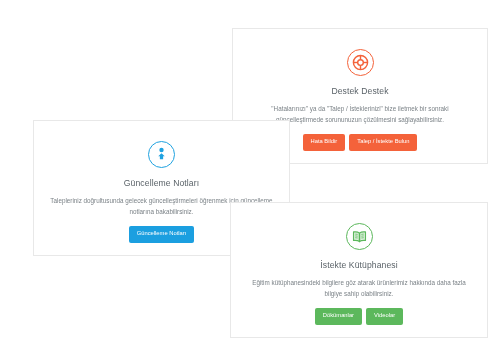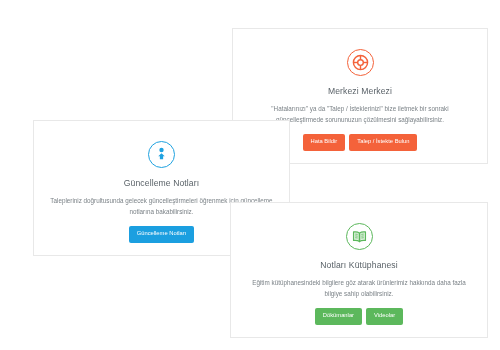--- a/index.html
+++ b/index.html
@@ -109,21 +109,21 @@
         <svg width="17" height="17" viewBox="0 0 24 24" fill="none" stroke="currentColor" stroke-width="2">
           <circle cx="12" cy="12" r="10"></circle>
           <circle cx="12" cy="12" r="4"></circle>
           <line x1="12" y1="2" x2="12" y2="8"></line>
           <line x1="12" y1="16" x2="12" y2="22"></line>
           <line x1="2" y1="12" x2="8" y2="12"></line>
           <line x1="16" y1="12" x2="22" y2="12"></line>
         </svg>
       </span>
     </div>
-    <div class="card-title">Merkezi Merkezi</div>
+    <div class="card-title">Destek Destek</div>
     <div class="card-desc">"Hatalarınızı" ya da "Talep / İsteklerinizi" bize iletmek bir sonraki güncelleştirmede sorununuzun çözülmesini sağlayabilirsiniz.</div>
     <div class="btn-row">
       <button class="btn btn--orange">Hata Bildir</button>
       <button class="btn btn--orange">Talep / İstekte Bulun</button>
     </div>
   </div>
 
   <div class="card card--notes">
     <div class="icon-wrap">
       <span class="icon-circle c-blue">
@@ -149,21 +149,21 @@
           <line x1="12" y1="7.2" x2="12" y2="19.2"></line>
           <line x1="5.9" y1="8.6" x2="9.5" y2="8.9" stroke-width="1.2"></line>
           <line x1="5.9" y1="11.2" x2="9.5" y2="11.5" stroke-width="1.2"></line>
           <line x1="5.9" y1="13.8" x2="9.5" y2="14.1" stroke-width="1.2"></line>
           <line x1="14.5" y1="8.9" x2="18.1" y2="8.6" stroke-width="1.2"></line>
           <line x1="14.5" y1="11.5" x2="18.1" y2="11.2" stroke-width="1.2"></line>
           <line x1="14.5" y1="14.1" x2="18.1" y2="13.8" stroke-width="1.2"></line>
         </svg>
       </span>
     </div>
-    <div class="card-title">Notları Kütüphanesi</div>
+    <div class="card-title">İstekte Kütüphanesi</div>
     <div class="card-desc">Eğitim kütüphanesindeki bilgilere göz atarak ürünlerimiz hakkında daha fazla bilgiye sahip olabilirsiniz.</div>
     <div class="btn-row">
       <button class="btn btn--green">Dökümanlar</button>
       <button class="btn btn--green">Videolar</button>
     </div>
   </div>
 
 </div>
 
 </body></html>

